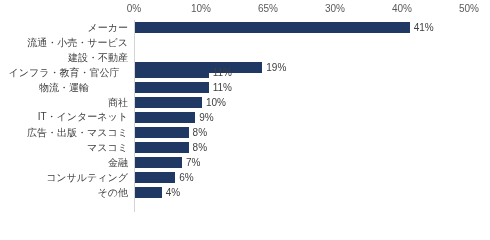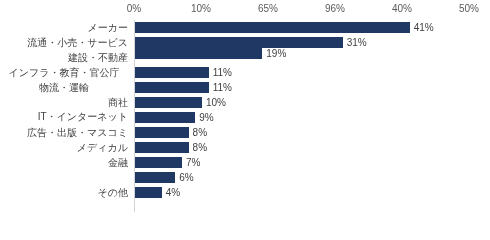--- a/index.html
+++ b/index.html
@@ -48,49 +48,46 @@
 </style>
 </head>
 <body>
 
 <div id="chart-root">
 
   <div id="x-axis">
       <div class="xtick" style="left: 134px;">0%</div>
       <div class="xtick" style="left: 201px;">10%</div>
       <div class="xtick" style="left: 268px;">65%</div>
-      <div class="xtick" style="left: 335px;">96%</div>
+      <div class="xtick" style="left: 335px;">30%</div>
       <div class="xtick" style="left: 402px;">40%</div>
       <div class="xtick" style="left: 469px;">50%</div>
     </div>
 
   <div class="catwrap">
       <div class="catrow" style="top: 0px;">メーカー</div>
       <div class="catrow" style="top: 15px;">流通・小売・サービス</div>
       <div class="catrow" style="top: 30px;">建設・不動産</div>
       <div class="catrow" style="top: 45px; text-align: center;">インフラ・教育・官公庁</div>
       <div class="catrow" style="top: 60px; text-align: center;">物流・運輸</div>
       <div class="catrow" style="top: 75px;">商社</div>
       <div class="catrow" style="top: 89px;">IT・インターネット</div>
       <div class="catrow" style="top: 105px;">広告・出版・マスコミ</div>
-      <div class="catrow" style="top: 120px;">メディカル</div>
+      <div class="catrow" style="top: 120px;">マスコミ</div>
       <div class="catrow" style="top: 135px;">金融</div>
+      <div class="catrow" style="top: 150px;">コンサルティング</div>
       <div class="catrow" style="top: 165px;">その他</div>
     </div>
 
   <div id="plot">
       <div class="row" style="top: 0px;">
         <div class="bar" style="width: 274.7px; background: rgb(31, 56, 100);"></div>
         <div class="value" style="left: 278.7px;">41%</div>
       </div>
-      <div class="row" style="top: 15px;">
-        <div class="bar" style="width: 207.7px; background: rgb(31, 56, 100);"></div>
-        <div class="value" style="left: 211.7px;">31%</div>
-      </div>
-      <div class="row" style="top: 26px;">
+      <div class="row" style="top: 40px;">
         <div class="bar" style="width: 127.3px; background: rgb(31, 56, 100);"></div>
         <div class="value" style="left: 131.3px;">19%</div>
       </div>
       <div class="row" style="top: 45px;">
         <div class="bar" style="width: 73.7px; background: rgb(31, 56, 100);"></div>
         <div class="value" style="left: 77.7px;">11%</div>
       </div>
       <div class="row" style="top: 60px;">
         <div class="bar" style="width: 73.7px; background: rgb(31, 56, 100);"></div>
         <div class="value" style="left: 77.7px;">11%</div>

